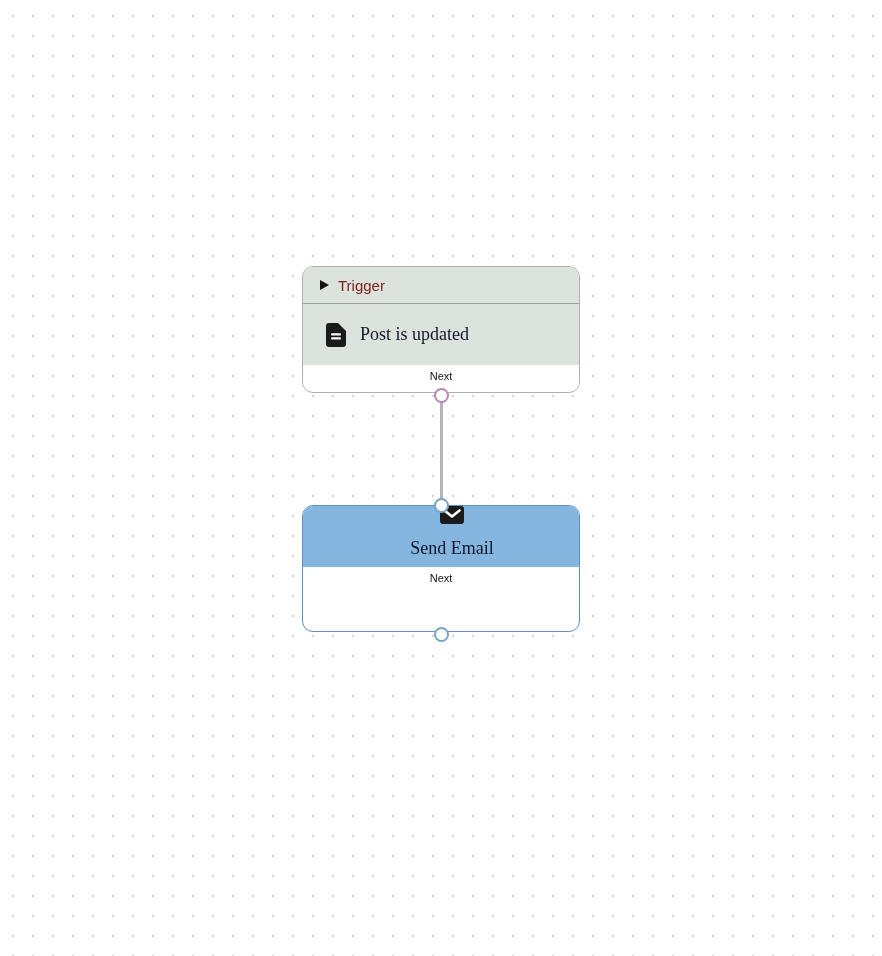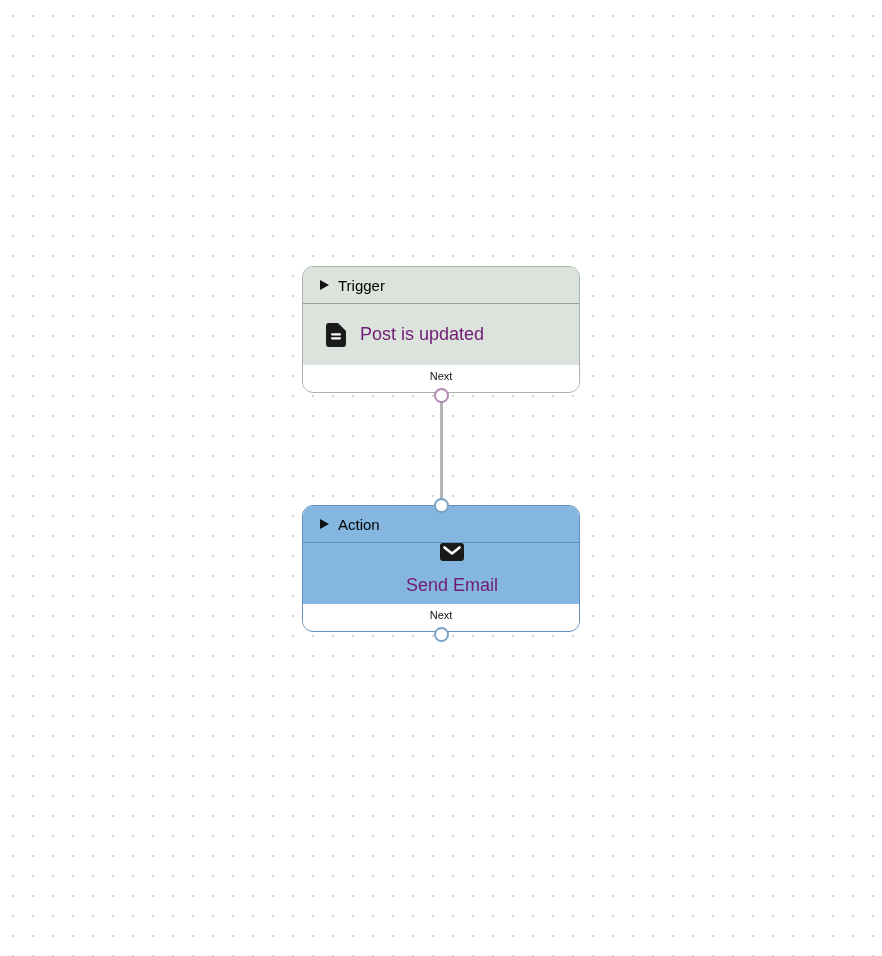--- a/index.html
+++ b/index.html
@@ -26,39 +26,40 @@
   }
   .node-trigger { left: 302px; top: 266px; height: 127px; }
   .node-action  { left: 302px; top: 505px; height: 127px; }
   .node-header {
     height: 37px;
     display: flex;
     align-items: center;
     gap: 9px;
     padding-left: 17px;
     font-size: 15px;
-    color: #000000;
+    color: #7f1d1d;
     border-bottom: 1.5px solid;
     cursor: pointer;
   }
   .collapse-tri {
     width: 0; height: 0;
     border-top: 5.5px solid transparent;
     border-bottom: 5.5px solid transparent;
     border-left: 9px solid #111111;
     flex: 0 0 auto;
   }
   .node-body {
     height: 61px;
     display: flex;
     align-items: center;
     gap: 14px;
     padding-left: 22px;
     font-size: 18px;
-    color: #701a75;
+    color: #0f172a;
+    font-family: Liberation Serif, serif;
   }
   .node-body svg { flex: 0 0 auto; display: block; }
   .node-footer {
     height: 26px;
     background: #ffffff;
     display: flex;
     align-items: flex-start;
     justify-content: center;
     padding-top: 5px;
     font-size: 11px;
@@ -104,24 +105,20 @@
       <span>Post is updated</span>
     </div>
     <div class="node-footer">
       <span>Next</span>
     </div>
   </div>
 
   <div class="port" style="left: 433.5px; top: 387.5px; border-color: rgb(178, 137, 179);"></div>
 
   <div class="node node-action" style="border-color: rgb(93, 143, 191);">
-    <div class="node-header" style="background-color: rgb(133, 182, 224); border-color: rgb(93, 143, 191);">
-      <span class="collapse-tri"></span>
-      <span>Action</span>
-    </div>
     <div class="node-body" style="background-color: rgb(133, 182, 224); flex-direction: column;">
       <svg width="24" height="18" viewBox="0 0 24 18">
         <rect width="24" height="18" rx="3" fill="#1a1a1a"></rect>
         <path d="M4.5 4.5 L12 10.5 L19.5 4.5" stroke="#ffffff" stroke-width="2.6" fill="none" stroke-linecap="round" stroke-linejoin="round"></path>
       </svg>
       <span>Send Email</span>
     </div>
     <div class="node-footer">
       <span>Next</span>
     </div>

